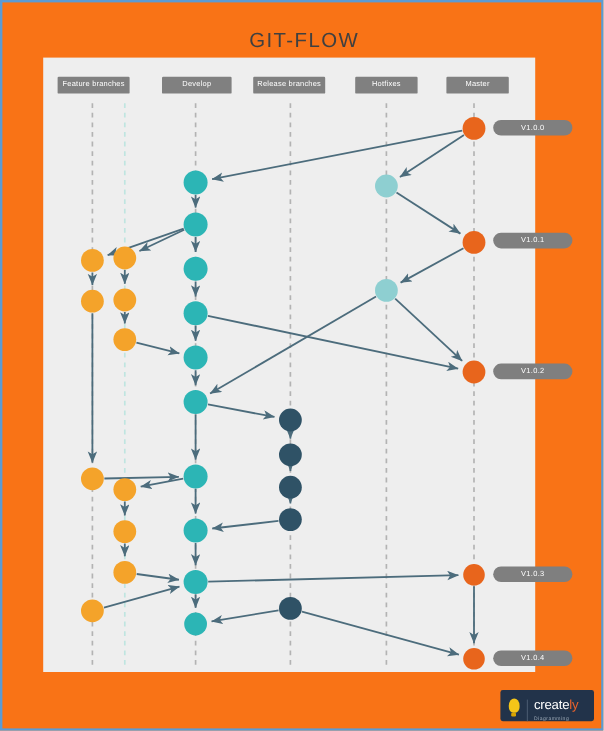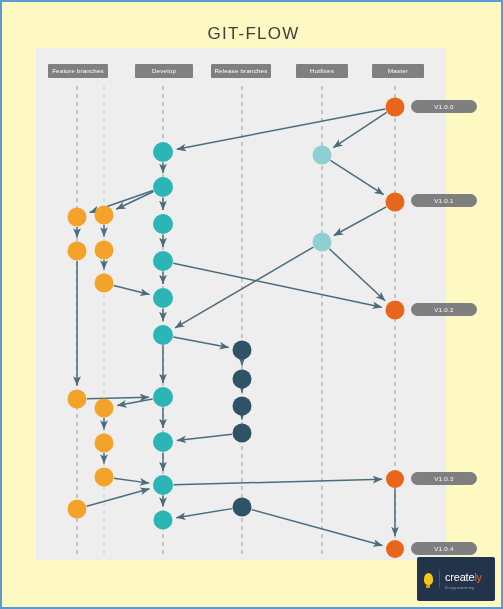--- a/index.html
+++ b/index.html
@@ -7,21 +7,21 @@
     width:503px;height:609px;
     background:#ffffff;
     font-family:"Liberation Sans", sans-serif;
     overflow:hidden;
   }
   #page{
     position:relative;
     width:503px;height:609px;
     box-sizing:border-box;
     border:2px solid #5b9bd5;
-    background:#fef9c3;
+    background:#f97316;
   }
   #title{
     position:absolute;
     left:0;top:22px;width:503px;
     text-align:center;
     font-size:17px;
     letter-spacing:1.2px;
     color:#404040;
     font-family:"Liberation Sans", sans-serif;
   }
@@ -57,25 +57,25 @@
     line-height:13px;
     height:13px;
     width:66px;
     border-radius:7px;
     letter-spacing:0.3px;
     font-family:"Liberation Sans", sans-serif;
   }
   #logo{
     position:absolute;
     right:6px;bottom:6px;
-    width:78px;height:44px;
+    width:78px;height:26px;
     background:#22334a;
     border-radius:2px;
     display:flex;
-    align-items:center;
+    align-items:flex-end;
   }
   #logo .bulbbox{
     width:22px;height:26px;
     display:flex;align-items:center;justify-content:center;
   }
   #logo .bulb{
     width:9px;height:12px;
     background:#f5c518;
     border-radius:50% 50% 40% 40%;
     position:relative;

